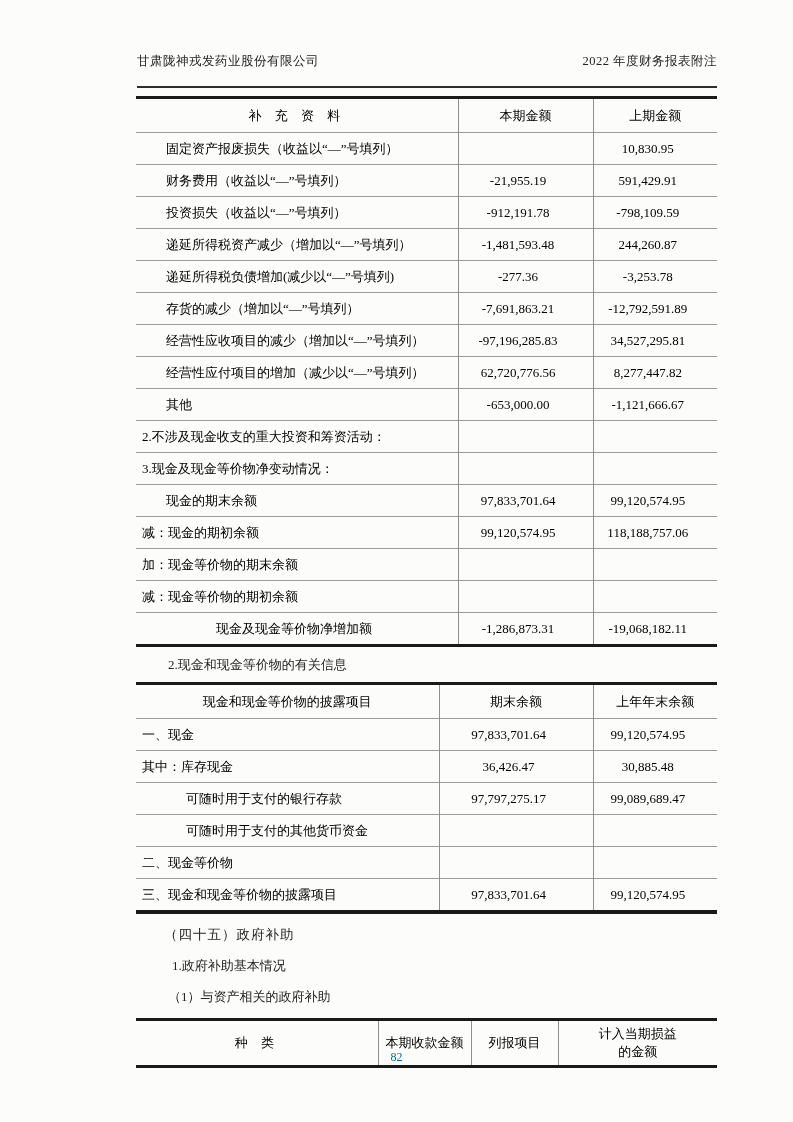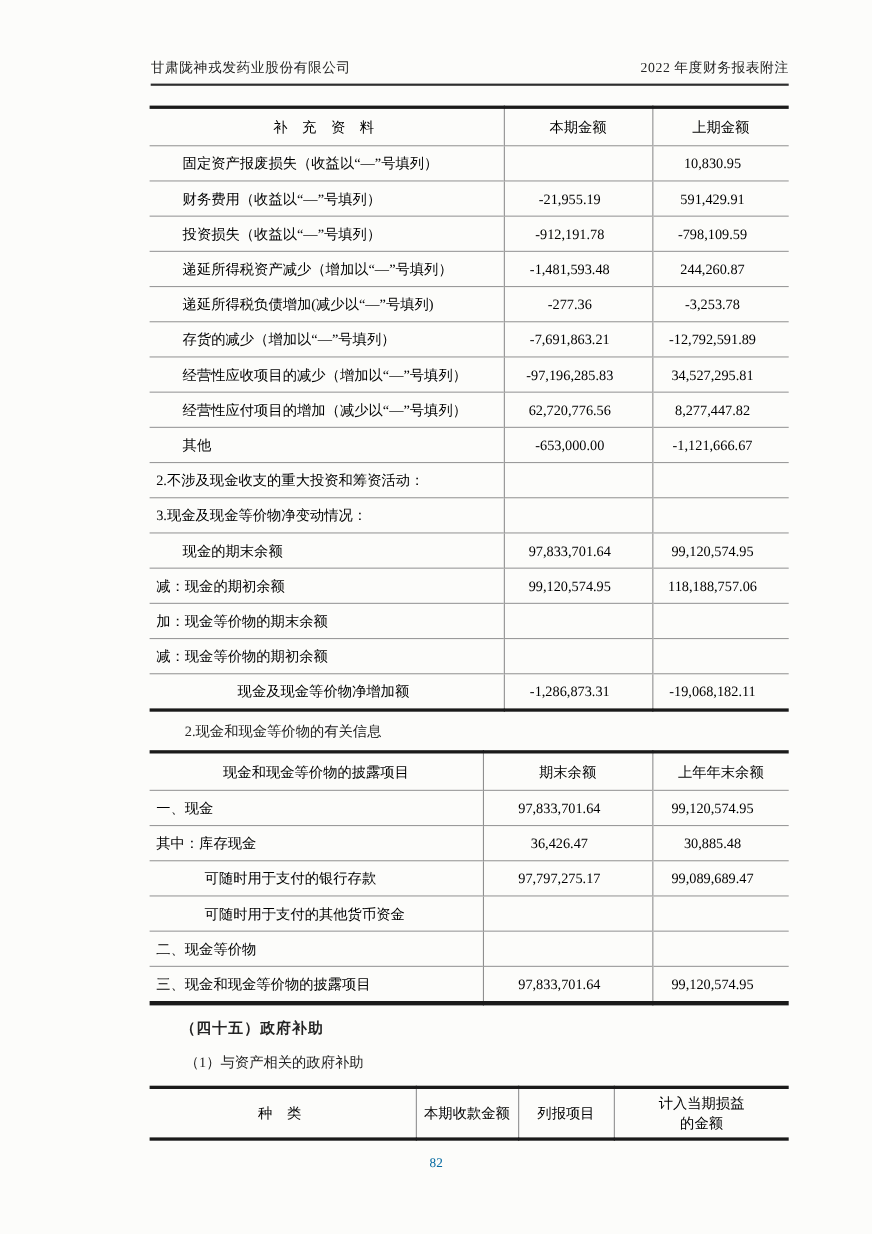--- a/index.html
+++ b/index.html
@@ -10,21 +10,21 @@
     background:#fcfcfa;
     font-family:"Liberation Serif","DejaVu Serif",serif;
     color:#242424;
     overflow:hidden;
   }
   
   .doc-header {
     position:absolute; left:137px; top:53px; width:580px;
     display:flex; justify-content:space-between; align-items:flex-end;
     font-size:12.5px; letter-spacing:0.5px;
-    padding-bottom:6px; border-bottom:2px solid #2e2e2e;
+    padding-bottom:16px; border-bottom:2px solid #2e2e2e;
   }
   
   .content { position:absolute; left:136px; top:96px; width:581px; }
   table { border-collapse:collapse; width:581px; font-size:13px; table-layout:fixed; color:#000000; }
   td, th { font-weight:normal; padding:0; height:31px; vertical-align:middle; }
   .t1 { border-top:3px solid #1a1a1a; border-bottom:3px solid #1a1a1a; }
   .t2 { border-top:3px solid #1a1a1a; border-bottom:4px solid #1a1a1a; margin-top:8px; }
   .t3 { border-top:3px solid #1a1a1a; border-bottom:3px solid #1a1a1a; margin-top:9px; }
   tr + tr td, tr + tr th { border-top:1px solid #9a9a9a; }
   .vline { border-left:1px solid #8f8f8f; }
@@ -32,21 +32,21 @@
   td.num { text-align:center; padding-right:15px; white-space:nowrap; }
   td.lbl { text-align:left; white-space:nowrap; overflow:hidden; }
   .ind0 { padding-left:6px; }
   .ind1 { padding-left:30px; }
   .ind2 { padding-left:50px; }
   .ind3 { padding-left:70px; }
   .ind4 { padding-left:80px; }
   .sp-head { letter-spacing:5px; }
   
   .note-line { font-size:13px; margin:9px 0 8px 32px; }
-  .sec-head { font-size:13.5px; font-weight:bold; margin:12px 0 0 28px; letter-spacing:1px; }
+  .sec-head { font-size:13.5px; font-weight:normal; margin:12px 0 0 28px; letter-spacing:1px; }
   .sub-line1 { font-size:13px; margin:13px 0 0 36px; }
   .sub-line2 { font-size:13px; margin:13px 0 12px 32px; }
   
   .t3 th.head { height:44px; white-space:pre-line; line-height:1.35; }
   
   .page-number {
     position:absolute; left:0; top:1050px; width:100%;
     text-align:center; font-size:12px; color:#0369a1;
   }
 </style>
@@ -198,20 +198,21 @@
       </tr>
       <tr>
         <td class="lbl ind0">三、现金和现金等价物的披露项目</td>
         <td class="num vline">97,833,701.64</td>
         <td class="num vline">99,120,574.95</td>
       </tr>
     </tbody>
       </table>
 
     <div class="sec-head">（四十五）政府补助</div>
+    <div class="sub-line1">1.政府补助基本情况</div>
     <div class="sub-line2">（1）与资产相关的政府补助</div>
 
     <table class="t3">
       <colgroup>
           <col style="width:242px">
           <col style="width:93px">
           <col style="width:87px">
           <col style="width:159px">
         </colgroup>
       <tbody>

